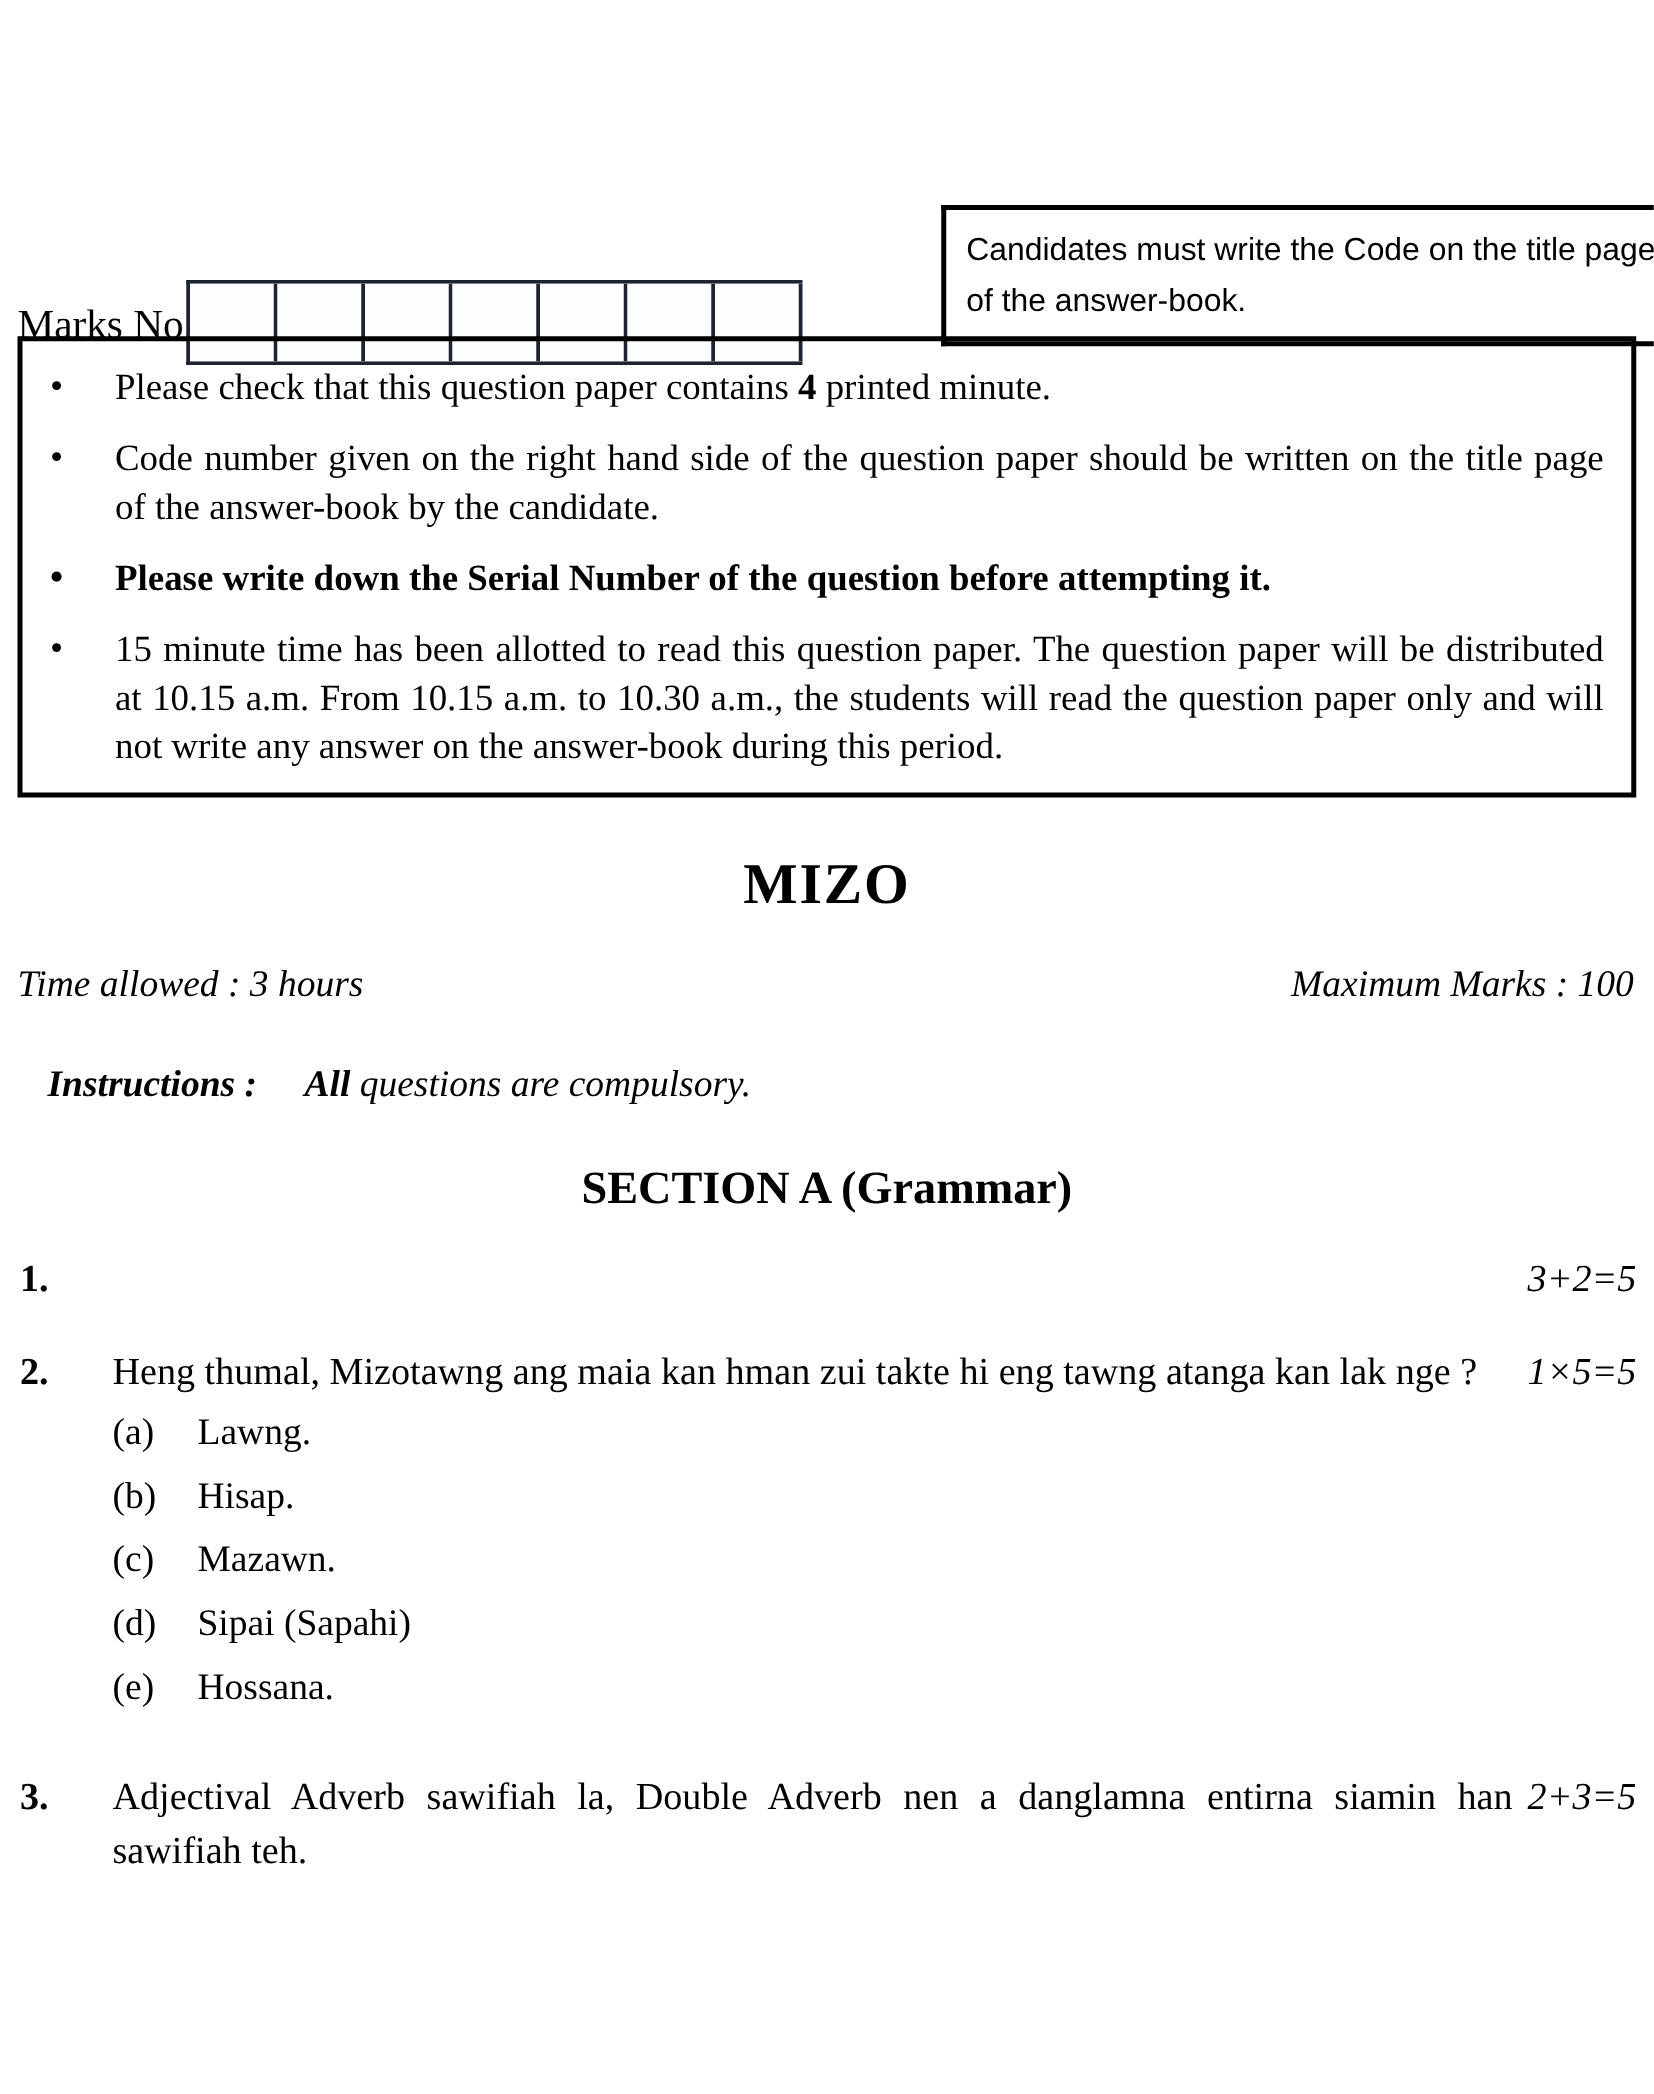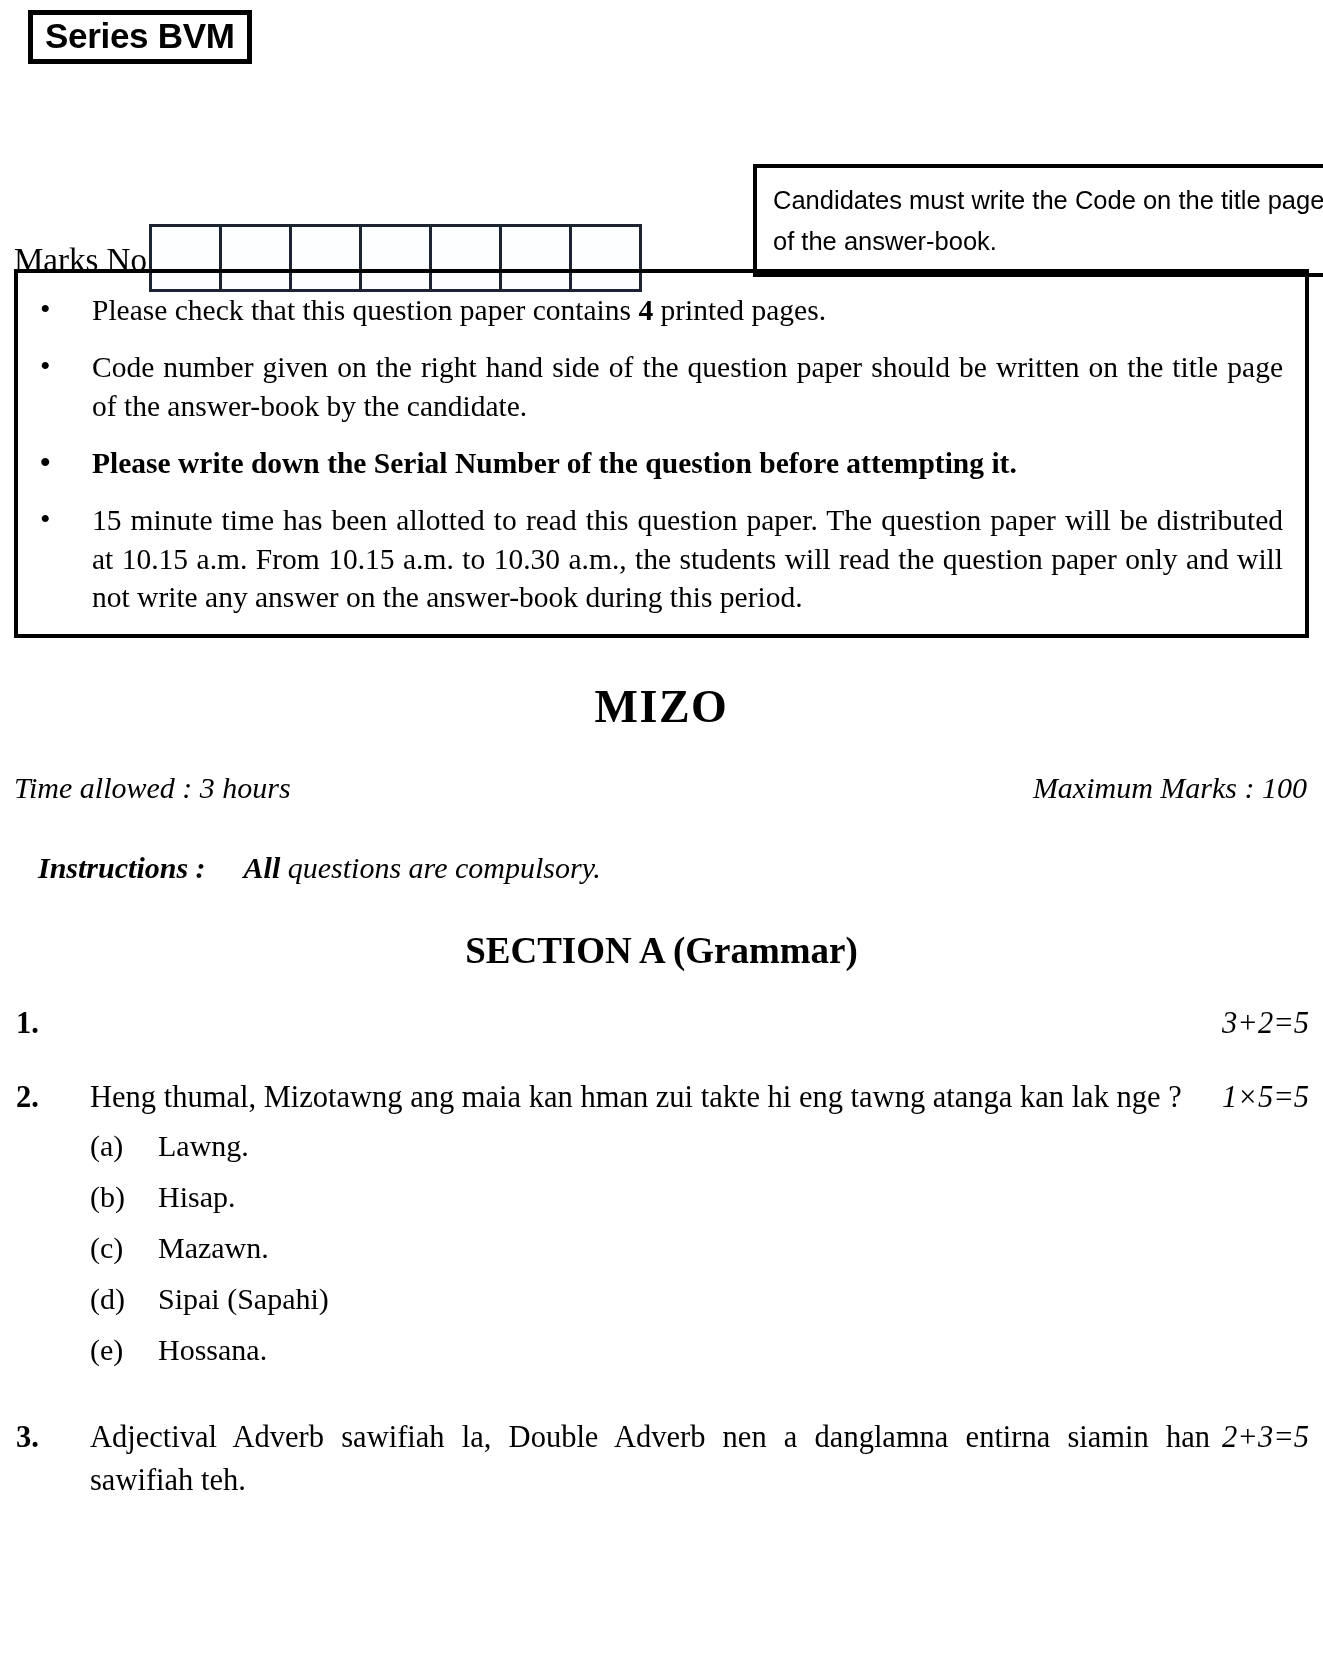--- a/index.html
+++ b/index.html
@@ -216,40 +216,39 @@
     top: 0;
   }
   .clear { clear: both; }
 </style>
 </head>
 <body>
 
 <div class="page">
 
   <div class="header-row">
-    <div class="series-box">Series BVM</div>
   </div>
 
   <div class="mid-row">
     <div class="roll-label">Marks No.</div>
     <div class="roll-grid" id="roll-grid">
         <div class="roll-cell"></div>
         <div class="roll-cell"></div>
         <div class="roll-cell"></div>
         <div class="roll-cell"></div>
         <div class="roll-cell"></div>
         <div class="roll-cell"></div>
         <div class="roll-cell"></div>
       </div>
     <div class="candidates-box">Candidates must write the Code on the title page of the answer-book.</div>
   </div>
 
   <div class="instr-box">
     <ul class="instr-list" id="instr-list">
-        <li><span>Please check that this question paper contains </span><span class="b">4</span><span> printed pages.</span></li>
+        <li><span>Please check that this question paper contains </span><span class="b">4</span><span> printed minute.</span></li>
         <li><span>Code number given on the right hand side of the question paper should be written on the title page of the answer-book by the candidate.</span></li>
         <li class="bold-item"><span>Please write down the Serial Number of the question before attempting it.</span></li>
         <li><span>15 minute time has been allotted to read this question paper. The question paper will be distributed at 10.15 a.m. From 10.15 a.m. to 10.30 a.m., the students will read the question paper only and will not write any answer on the answer-book during this period.</span></li>
       </ul>
   </div>
 
   <div class="subject-title">MIZO</div>
 
   <div class="time-marks">
     <div>Time allowed : 3 hours</div>

